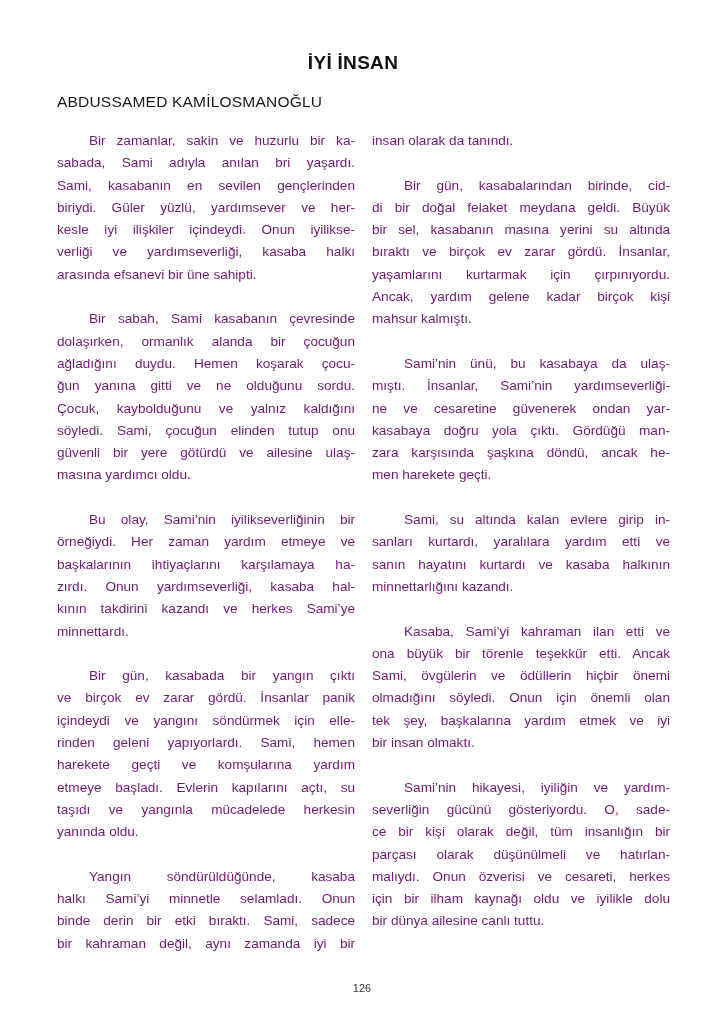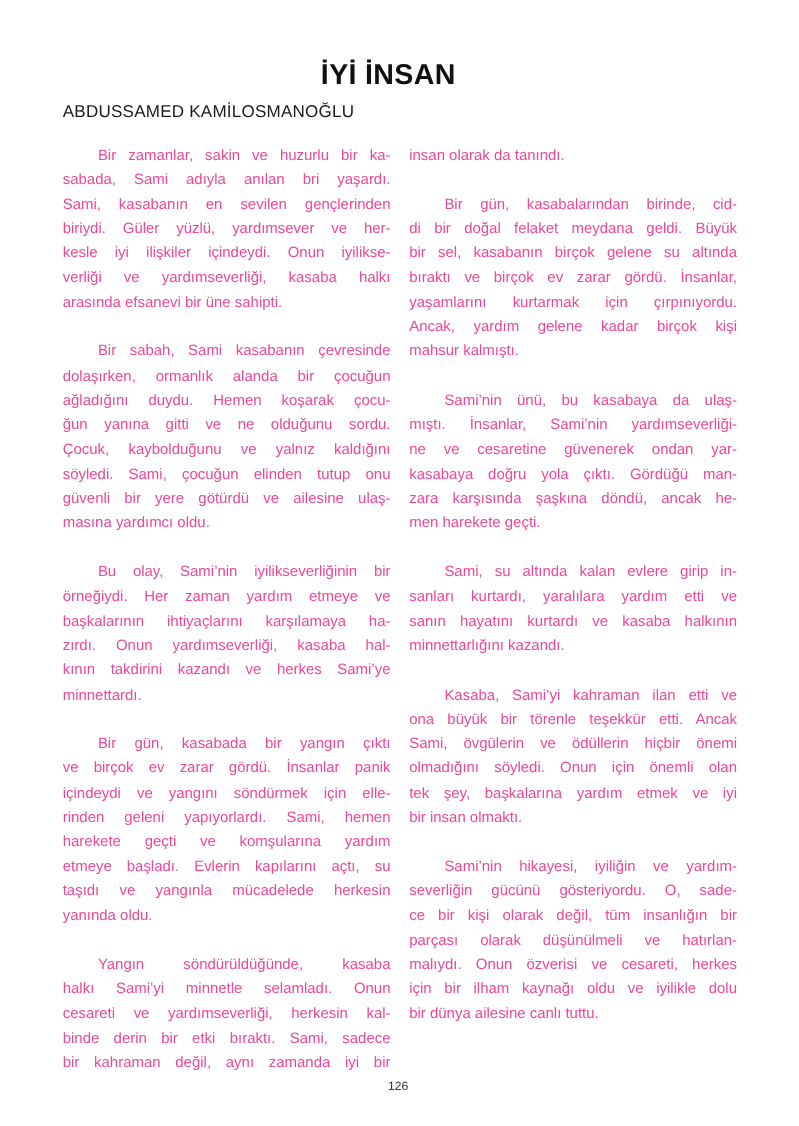--- a/index.html
+++ b/index.html
@@ -1,30 +1,30 @@
 <!DOCTYPE html>
 <html><head>
 <meta charset="utf-8">
 <style>
   html, body { margin: 0; padding: 0; background: #ffffff; }
   body { width: 726px; height: 1024px; position: relative; overflow: hidden; color: #1a1a1a; }
   .title {
     position: absolute; top: 52px; left: 0; width: 706px; text-align: center;
     font-family: "Liberation Sans", "DejaVu Sans", sans-serif; font-weight: bold;
-    font-size: 26px; letter-spacing: 0.3px; color: #111;
+    font-size: 19px; letter-spacing: 0.3px; color: #111;
   }
   .author {
     position: absolute; top: 93px; left: 57px;
     font-family: "Liberation Sans", "DejaVu Sans", sans-serif;
     font-size: 15.5px; letter-spacing: 0.2px; color: #1a1a1a;
   }
   .col {
     position: absolute; top: 130px; width: 298px;
     font-family: "Liberation Sans", "DejaVu Sans", sans-serif;
-    font-size: 13.6px; color: #ec4899;
+    font-size: 13.6px; color: #701a75;
   }
   .col.left { left: 57px; }
   .col.right { left: 372px; }
   .para { margin: 0; }
   .line {
     display: block; height: 22.3px; line-height: 22.3px;
     text-align: justify; text-align-last: justify; white-space: nowrap;
   }
   .line.last { text-align-last: left; }
   .line.indent { padding-left: 32px; }
@@ -83,37 +83,36 @@
     <span class="line">harekete geçti ve komşularına yardım</span>
     <span class="line">etmeye başladı. Evlerin kapılarını açtı, su</span>
     <span class="line">taşıdı ve yangınla mücadelede herkesin</span>
     <span class="line last">yanında oldu.</span>
   </div>
   <div class="gap"></div>
 
   <div class="para">
     <span class="line indent">Yangın söndürüldüğünde, kasaba</span>
     <span class="line">halkı Sami’yi minnetle selamladı. Onun</span>
-    <span class="line">cesareti ve yardımseverliği, herkesin kal-</span>
     <span class="line">binde derin bir etki bıraktı. Sami, sadece</span>
     <span class="line">bir kahraman değil, aynı zamanda iyi bir</span>
   </div>
 </div>
 
 <div class="col right">
 
   <div class="para">
     <span class="line last">insan olarak da tanındı.</span>
   </div>
   <div class="gap"></div>
 
   <div class="para">
     <span class="line indent">Bir gün, kasabalarından birinde, cid-</span>
     <span class="line">di bir doğal felaket meydana geldi. Büyük</span>
-    <span class="line">bir sel, kasabanın birçok gelene su altında</span>
+    <span class="line">bir sel, kasabanın masına yerini su altında</span>
     <span class="line">bıraktı ve birçok ev zarar gördü. İnsanlar,</span>
     <span class="line">yaşamlarını kurtarmak için çırpınıyordu.</span>
     <span class="line">Ancak, yardım gelene kadar birçok kişi</span>
     <span class="line last">mahsur kalmıştı.</span>
   </div>
   <div class="gap"></div>
 
   <div class="para">
     <span class="line indent">Sami’nin ünü, bu kasabaya da ulaş-</span>
     <span class="line">mıştı. İnsanlar, Sami’nin yardımseverliği-</span>

